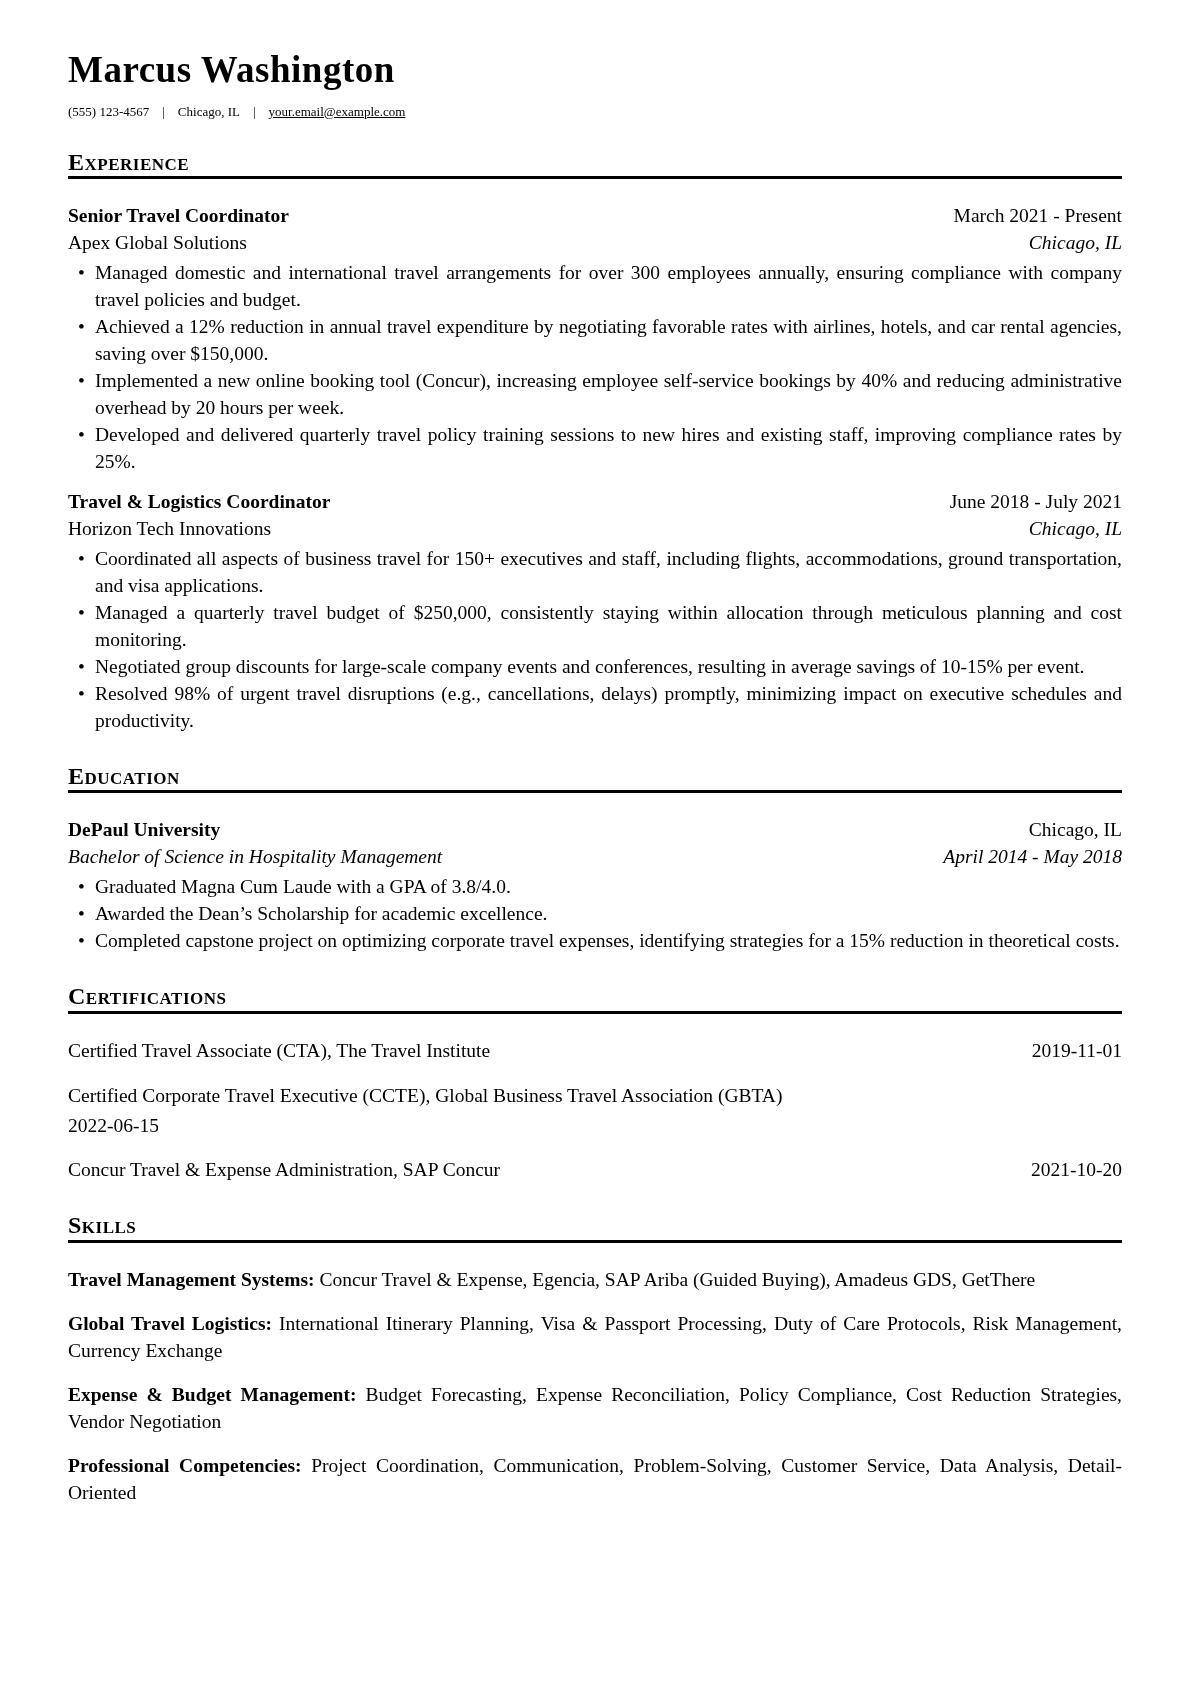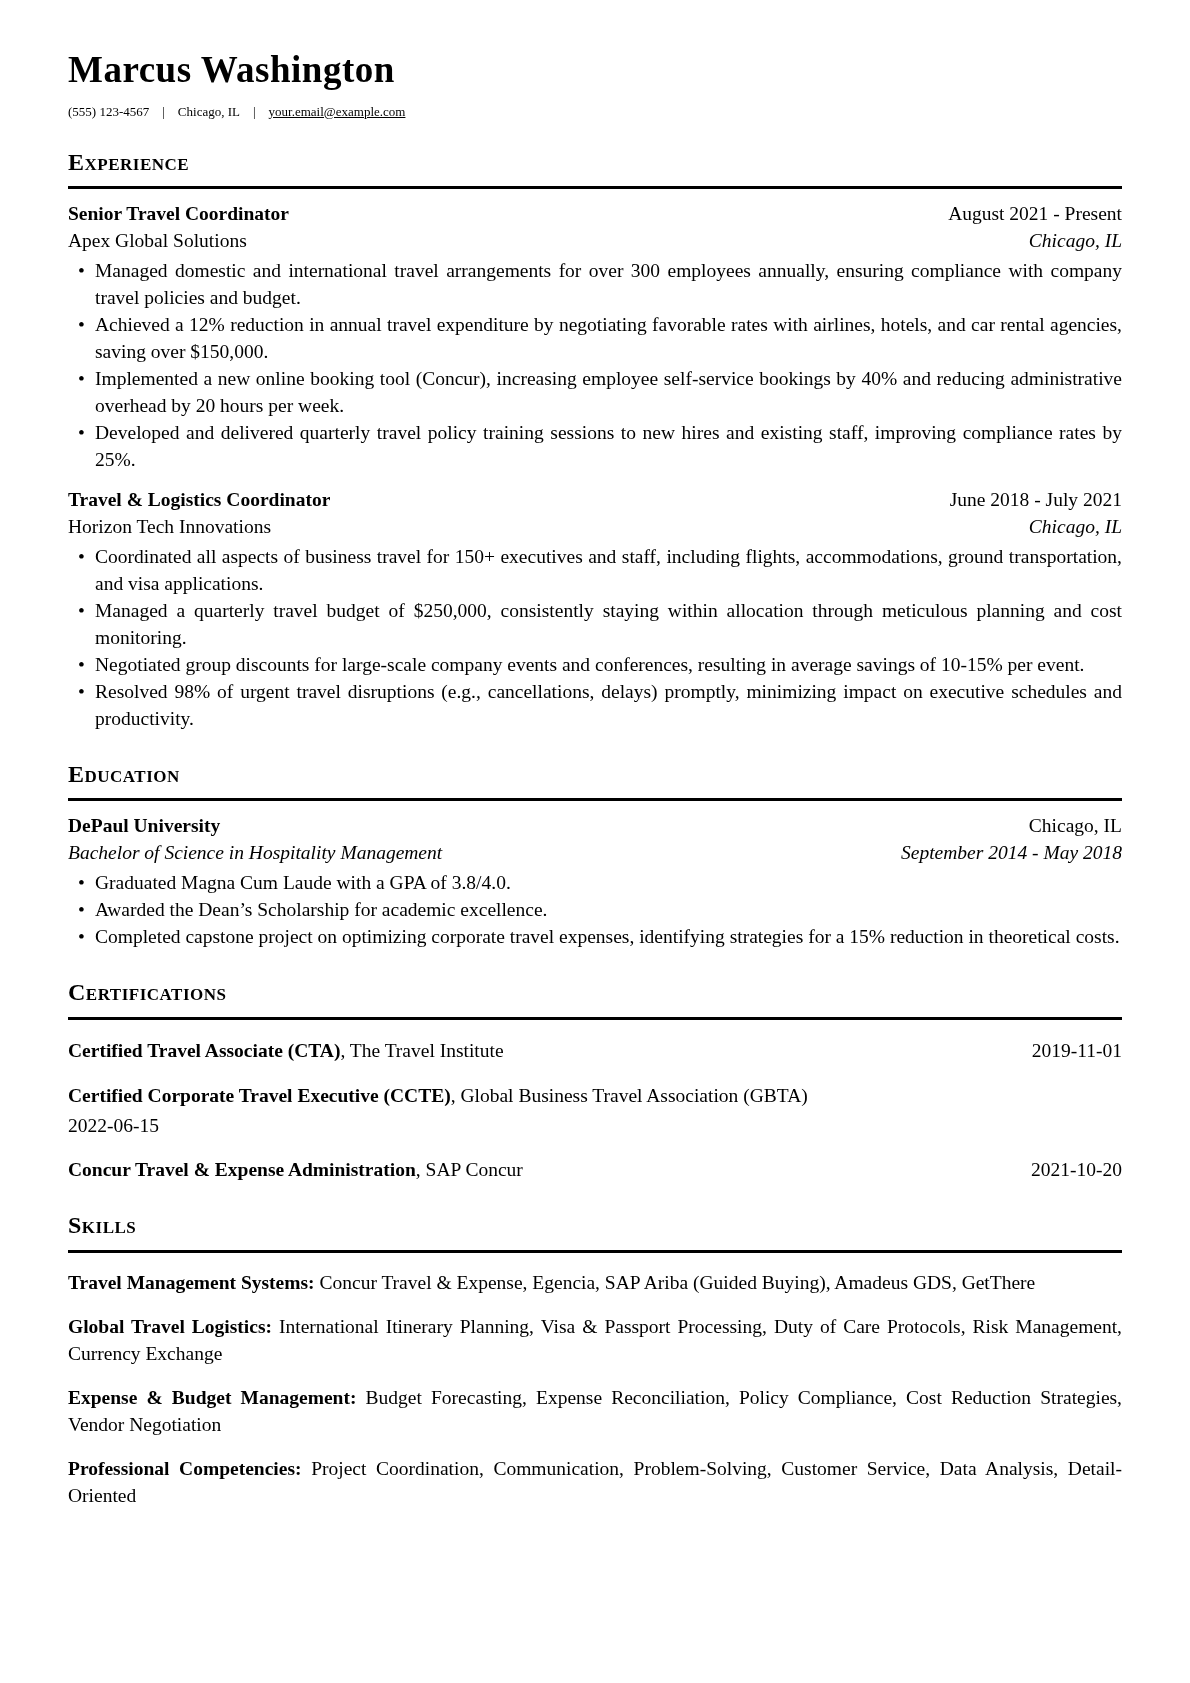--- a/index.html
+++ b/index.html
@@ -32,39 +32,39 @@
   .contact-email { text-decoration: underline; color: #000; cursor: pointer; }
 
   
   .section { margin-top: 27px; }
   .section-heading {
     font-variant: small-caps;
     font-weight: bold;
     font-size: 24px;
     letter-spacing: 0.5px;
     border-bottom: 3px solid #000;
-    padding-bottom: 10px;
-    margin-bottom: 12px;
+    padding-bottom: 0;
+    margin-bottom: 24px;
     line-height: 1.2;
   }
 
   
   .row { display: flex; justify-content: space-between; align-items: flex-end; }
   .entry { margin-top: 6px; }
   .entry-title { font-weight: bold; }
   .entry-right { text-align: right; white-space: nowrap; }
   .italic { font-style: italic; }
 
   ul.bullets { margin: 3px 0 14px 0; padding: 0 0 0 27px; list-style: none; }
   ul.bullets li { text-align: justify; position: relative; }
   ul.bullets li::before { content: "\2022"; position: absolute; left: -17px; }
 
   
   .cert-item { display: flex; flex-wrap: wrap; align-items: baseline; margin: 18px 0; }
-  .cert-name { font-weight: bold; }
+  .cert-name { font-weight: normal; }
   .cert-date { margin-left: auto; white-space: nowrap; }
   .cert-item.date-newline { display: block; }
   .cert-item.date-newline .cert-date { display: block; margin-left: 0; margin-top: 3px; }
 
   
   .skill-group { margin: 17px 0; text-align: justify; }
   .skill-label { font-weight: bold; }
 </style>
 </head>
 <body>
@@ -75,21 +75,21 @@
   <div class="contact-line">
     <span>(555) 123-4567</span><span class="contact-sep">|</span><span>Chicago, IL</span><span class="contact-sep">|</span><span class="contact-email">your.email@example.com</span>
   </div>
 
   <div class="section">
     <div class="section-heading">Experience</div>
 
     <div class="entry">
       <div class="row">
         <span class="entry-title">Senior Travel Coordinator</span>
-        <span class="entry-right">August 2021 - Present</span>
+        <span class="entry-right">March 2021 - Present</span>
       </div>
       <div class="row">
         <span>Apex Global Solutions</span>
         <span class="entry-right italic">Chicago, IL</span>
       </div>
       <ul class="bullets">
         <li>Managed domestic and international travel arrangements for over 300 employees annually, ensuring compliance with company travel policies and budget.</li>
         <li>Achieved a 12% reduction in annual travel expenditure by negotiating favorable rates with airlines, hotels, and car rental agencies, saving over $150,000.</li>
         <li>Implemented a new online booking tool (Concur), increasing employee self-service bookings by 40% and reducing administrative overhead by 20 hours per week.</li>
         <li>Developed and delivered quarterly travel policy training sessions to new hires and existing staff, improving compliance rates by 25%.</li>
@@ -117,21 +117,21 @@
   <div class="section">
     <div class="section-heading">Education</div>
 
     <div class="entry">
       <div class="row">
         <span class="entry-title">DePaul University</span>
         <span class="entry-right">Chicago, IL</span>
       </div>
       <div class="row">
         <span class="italic">Bachelor of Science in Hospitality Management</span>
-        <span class="entry-right italic">September 2014 - May 2018</span>
+        <span class="entry-right italic">April 2014 - May 2018</span>
       </div>
       <ul class="bullets">
         <li>Graduated Magna Cum Laude with a GPA of 3.8/4.0.</li>
         <li>Awarded the Dean’s Scholarship for academic excellence.</li>
         <li>Completed capstone project on optimizing corporate travel expenses, identifying strategies for a 15% reduction in theoretical costs.</li>
       </ul>
     </div>
   </div>
 
   <div class="section">

